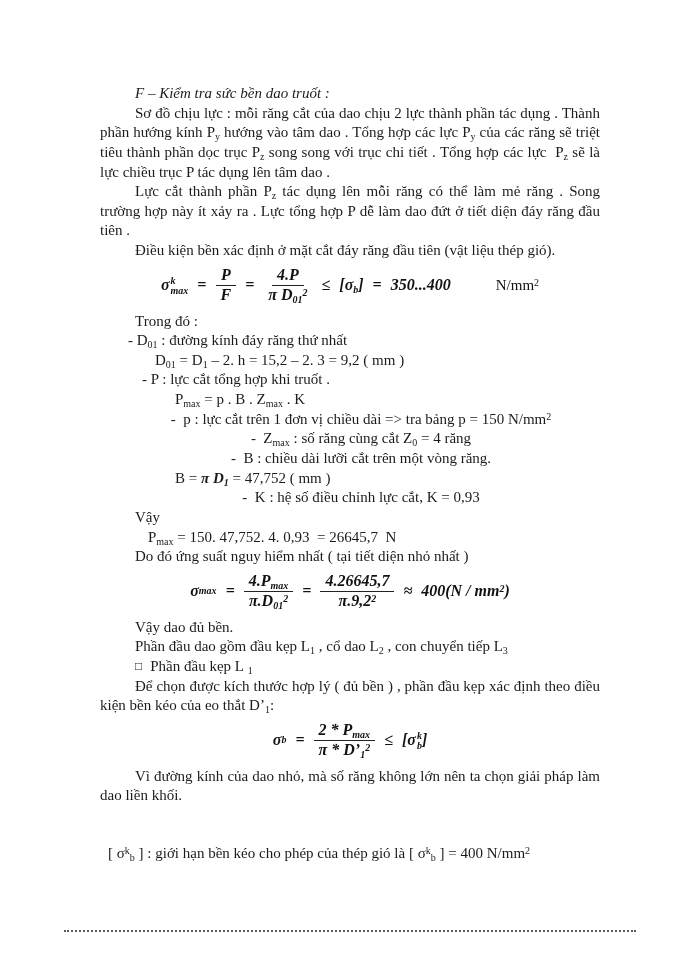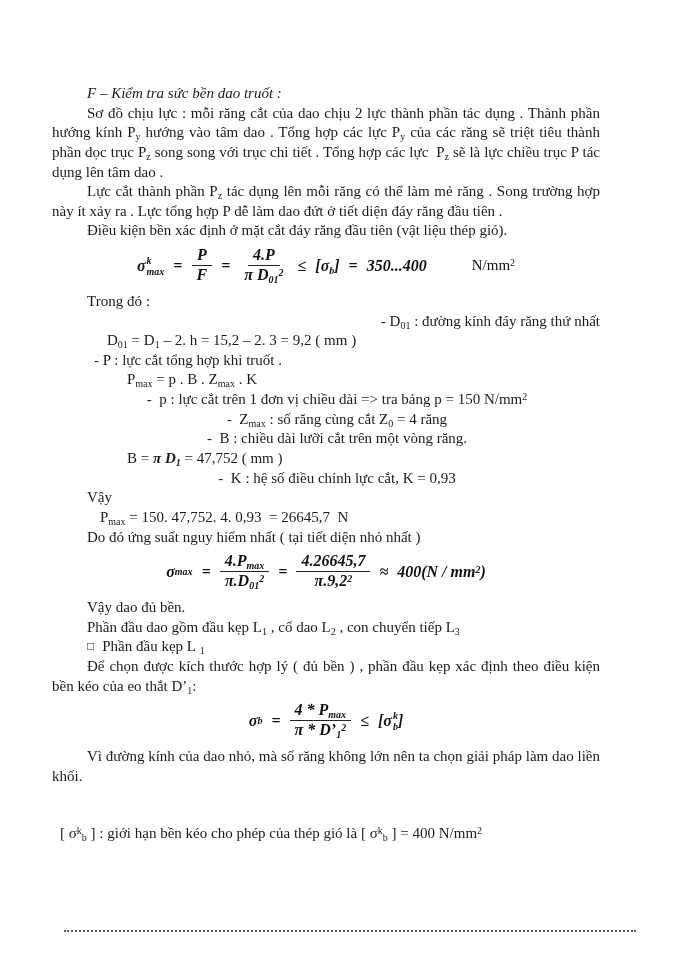--- a/index.html
+++ b/index.html
@@ -7,29 +7,29 @@
     width: 700px; height: 960px;
     background: #ffffff;
     font-family: "Liberation Serif", "DejaVu Serif", serif;
     color: #1b1b1b;
     position: relative;
     overflow: hidden;
   }
   .page {
     position: absolute; top: 0; left: 0;
     width: 700px; height: 960px;
-    padding: 84px 100px 0 52px;
+    padding: 84px 100px 0 100px;
     box-sizing: border-box;
   }
   p { margin: 0; font-size: 15px; line-height: 1.31; text-align: justify; }
   .indent { text-indent: 35px; }
   sub, sup { font-size: 10px; line-height: 0; }
   sub { vertical-align: -3px; }
   sup { vertical-align: 4px; }
-  .ind-a { padding-left: 28px; text-align: right; }   
+  .ind-a { padding-left: 28px; text-align: left; }   
   .ind-b { padding-left: 55px; text-align: left; }   
   .ind-c { padding-left: 42px; text-align: left; }   
   .ind-d { padding-left: 75px; text-align: left; }   
   .ind-e { padding-left: 22px; text-align: center; }   
   .ind-f { padding-left: 35px; text-align: left; }   
   .ind-g { padding-left: 48px; text-align: left; }   
   .ind-h { padding-left: 8px;  text-align: left; margin-top: 38px; }   
   .formula {
     display: flex; justify-content: center; align-items: center;
     gap: 9px; margin: 5px 0 7px 0;
@@ -134,21 +134,21 @@
 
   <p class="indent"><span>Để chọn được kích thước hợp lý ( đủ bền ) , phần đầu kẹp xác định theo điều kiện bền kéo của eo thắt D’</span><sub>1</sub><span>:</span></p>
 
   <div class="formula">
     <span class="sg">
       <span>σ</span>
         <sub>b</sub>
     </span>
     <span>=</span>
     <span class="frac">
-      <span class="num"><span style="font-weight: bold; font-style: italic;">4 * P</span><sub style="font-weight: bold;">max</sub></span>
+      <span class="num"><span style="font-weight: bold; font-style: italic;">2 * P</span><sub style="font-weight: bold;">max</sub></span>
       <span class="den"><span style="font-weight: bold; font-style: italic;">π * D’</span><sub style="font-weight: bold;">1</sub><sup style="font-weight: bold;">2</sup></span>
     </span>
     <span>≤</span>
     <span class="bracket">
       <span>[</span>
       <span>σ</span>
       <span class="stack">
         <span>k</span>
         <span>b</span>
       </span>

